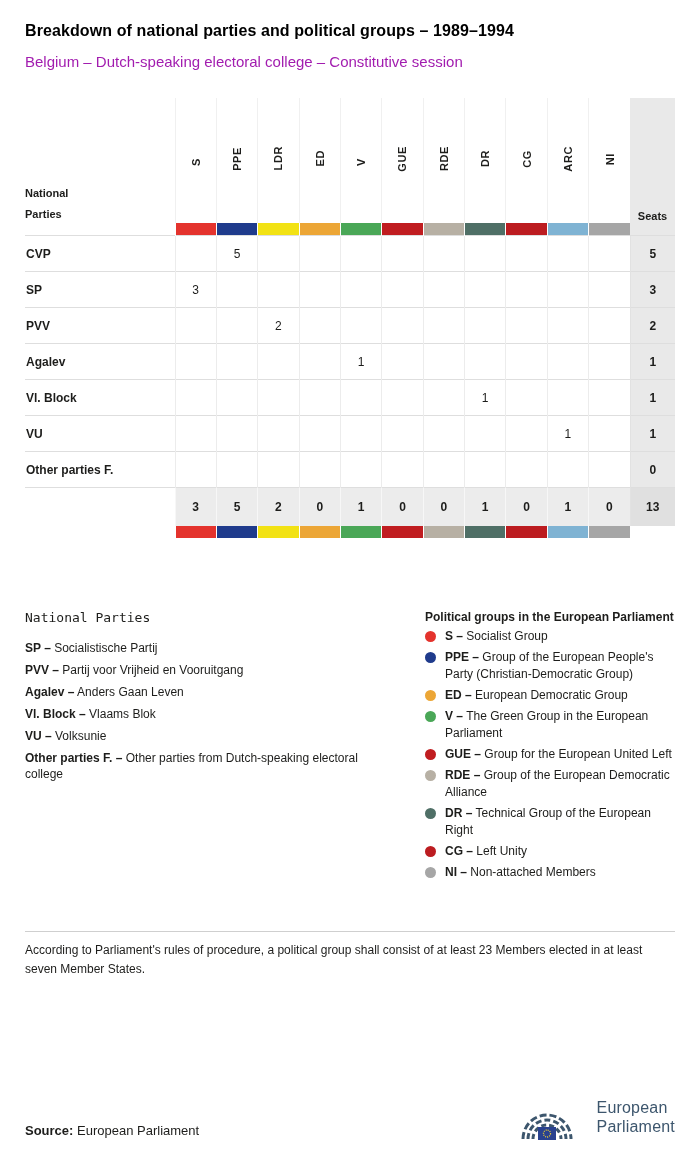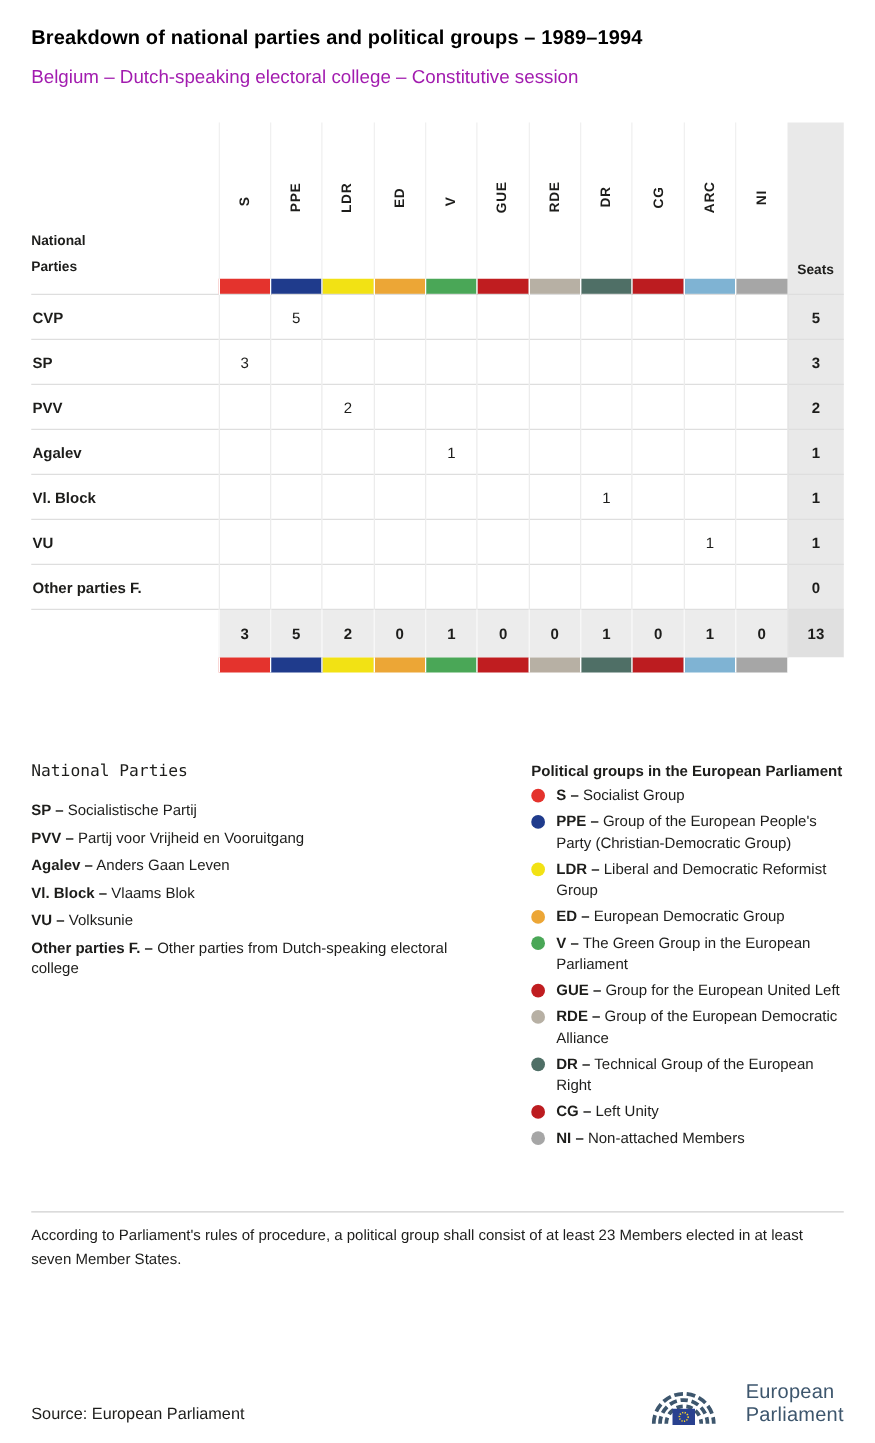--- a/index.html
+++ b/index.html
@@ -42,22 +42,22 @@
   .lg-title{font-size:12px;font-weight:700;margin-bottom:4px}
   .lg-item{display:flex;align-items:flex-start;font-size:12px;line-height:17px;margin-bottom:4px}
   .lg-dot{width:11px;height:11px;border-radius:50%;flex:0 0 11px;margin:3px 9px 0 0}
   .lg-text b{font-weight:700}
 
   .note-divider{border-top:1px solid #cfcfcf;margin-top:46px}
   .footnote{font-size:12px;line-height:1.55;margin:9px 0 0;color:#1d1d1b}
 
   .source-row{position:absolute;left:25px;right:25px;bottom:12px;display:flex;justify-content:space-between;align-items:flex-end}
   .source{font-size:13px;padding-bottom:4px}
-  .source b{font-weight:400}
-  .ep-logo{display:flex;align-items:flex-end;gap:20px}
+  .source b{font-weight:700}
+  .ep-logo{display:flex;align-items:flex-start;gap:20px}
   .logo-text{font-size:16px;line-height:19px;color:#3d566d;letter-spacing:.2px}
 </style>
 </head>
 <body>
 
 <div class="page">
 
   <h1 class="title">Breakdown of national parties and political groups – 1989–1994</h1>
   <div class="subtitle">Belgium – Dutch-speaking electoral college – Constitutive session</div>
 
@@ -253,24 +253,20 @@
       <div id="lg-list">
           <div class="lg-item">
             <span class="lg-dot" style="background: rgb(228, 51, 45);"></span>
             <div class="lg-text"><b>S –</b><span> Socialist Group</span></div>
           </div>
           <div class="lg-item">
             <span class="lg-dot" style="background: rgb(31, 59, 140);"></span>
             <div class="lg-text"><b>PPE –</b><span> Group of the European People's Party (Christian-Democratic Group)</span></div>
           </div>
           <div class="lg-item">
-            <span class="lg-dot" style="background: rgb(242, 226, 20);"></span>
-            <div class="lg-text"><b>LDR –</b><span> Liberal and Democratic Reformist Group</span></div>
-          </div>
-          <div class="lg-item">
             <span class="lg-dot" style="background: rgb(236, 166, 54);"></span>
             <div class="lg-text"><b>ED –</b><span> European Democratic Group</span></div>
           </div>
           <div class="lg-item">
             <span class="lg-dot" style="background: rgb(74, 167, 87);"></span>
             <div class="lg-text"><b>V –</b><span> The Green Group in the European Parliament</span></div>
           </div>
           <div class="lg-item">
             <span class="lg-dot" style="background: rgb(192, 29, 32);"></span>
             <div class="lg-text"><b>GUE –</b><span> Group for the European United Left</span></div>

